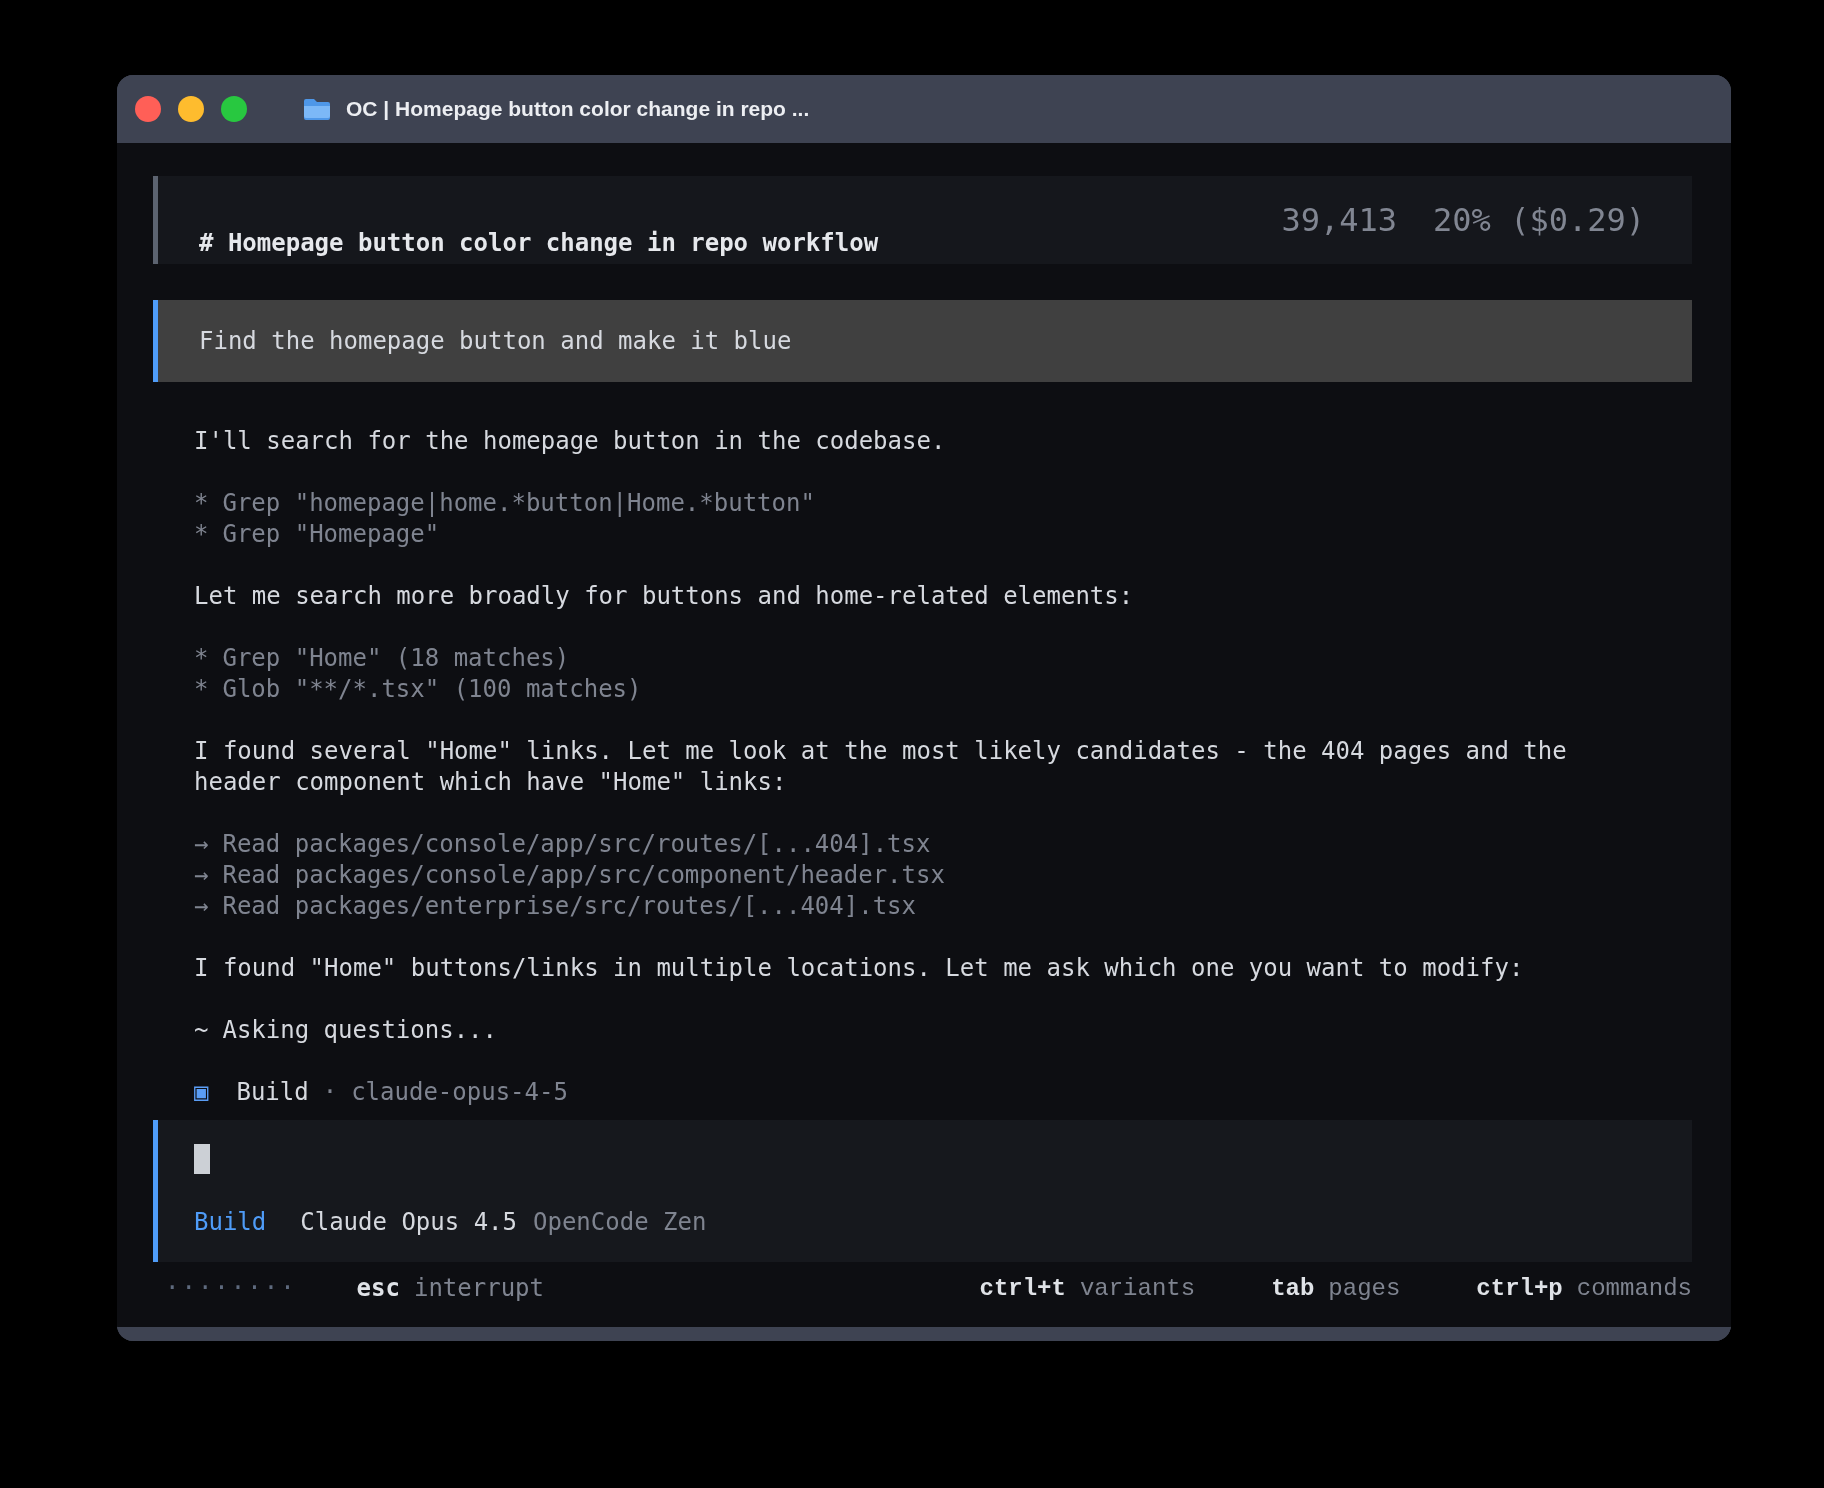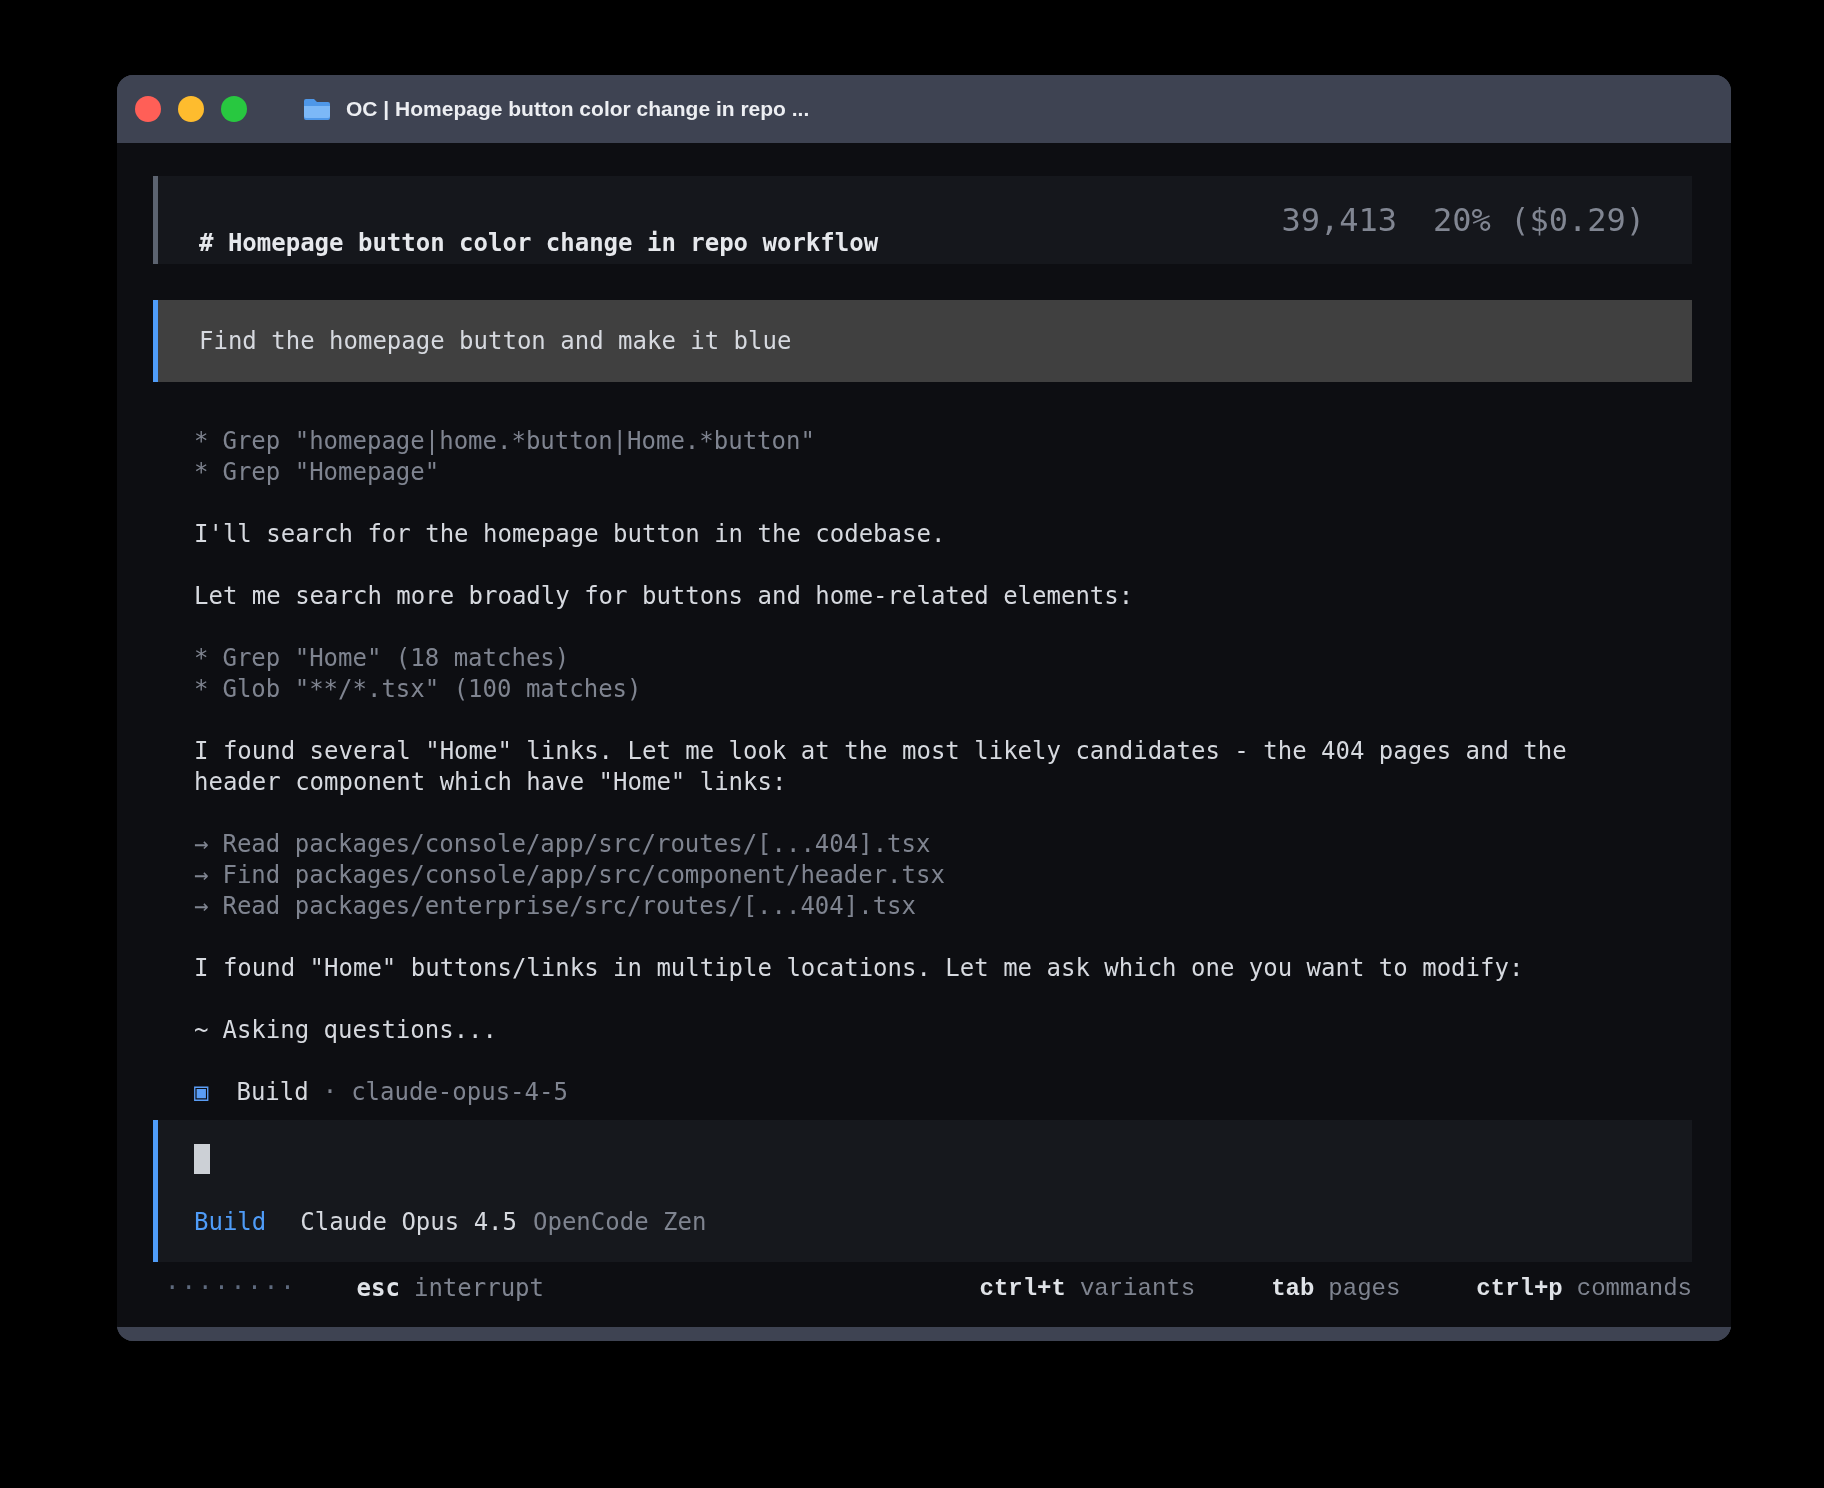--- a/index.html
+++ b/index.html
@@ -140,44 +140,44 @@
       </span>
     </div>
 
     <div class="user-msg">
       <span>Find the homepage button and make it blue</span>
     </div>
 
     <div class="transcript">
 
       <div class="group">
+        <div class="line primary">I'll search for the homepage button in the codebase.</div>
+      </div>
+
+      <div class="group">
         <div class="line muted"><span class="prefix">*</span><span>Grep "homepage|home.*button|Home.*button"</span></div>
         <div class="line muted"><span class="prefix">*</span><span>Grep "Homepage"</span></div>
       </div>
 
       <div class="group">
-        <div class="line primary">I'll search for the homepage button in the codebase.</div>
-      </div>
-
-      <div class="group">
         <div class="line primary">Let me search more broadly for buttons and home-related elements:</div>
       </div>
 
       <div class="group">
         <div class="line muted"><span class="prefix">*</span><span>Grep "Home" (18 matches)</span></div>
         <div class="line muted"><span class="prefix">*</span><span>Glob "**/*.tsx" (100 matches)</span></div>
       </div>
 
       <div class="group">
         <div class="line primary">I found several "Home" links. Let me look at the most likely candidates - the 404 pages and the header component which have "Home" links:</div>
       </div>
 
       <div class="group">
         <div class="line muted"><span class="prefix">→</span><span>Read packages/console/app/src/routes/[...404].tsx</span></div>
-        <div class="line muted"><span class="prefix">→</span><span>Find packages/console/app/src/component/header.tsx</span></div>
+        <div class="line muted"><span class="prefix">→</span><span>Read packages/console/app/src/component/header.tsx</span></div>
         <div class="line muted"><span class="prefix">→</span><span>Read packages/enterprise/src/routes/[...404].tsx</span></div>
       </div>
 
       <div class="group">
         <div class="line primary">I found "Home" buttons/links in multiple locations. Let me ask which one you want to modify:</div>
       </div>
 
       <div class="group">
         <div class="line primary"><span class="prefix">~</span><span>Asking questions...</span></div>
       </div>

